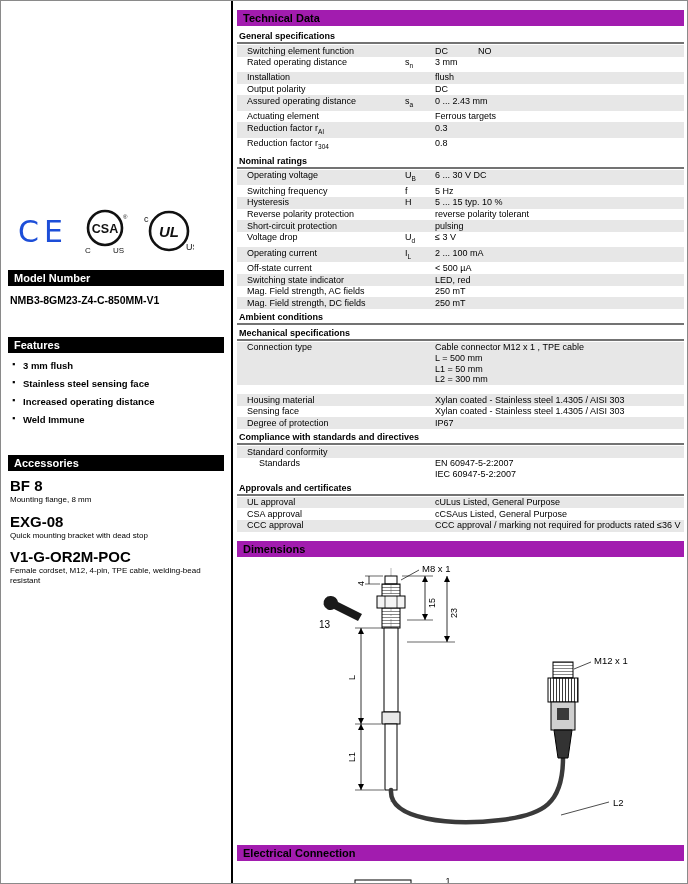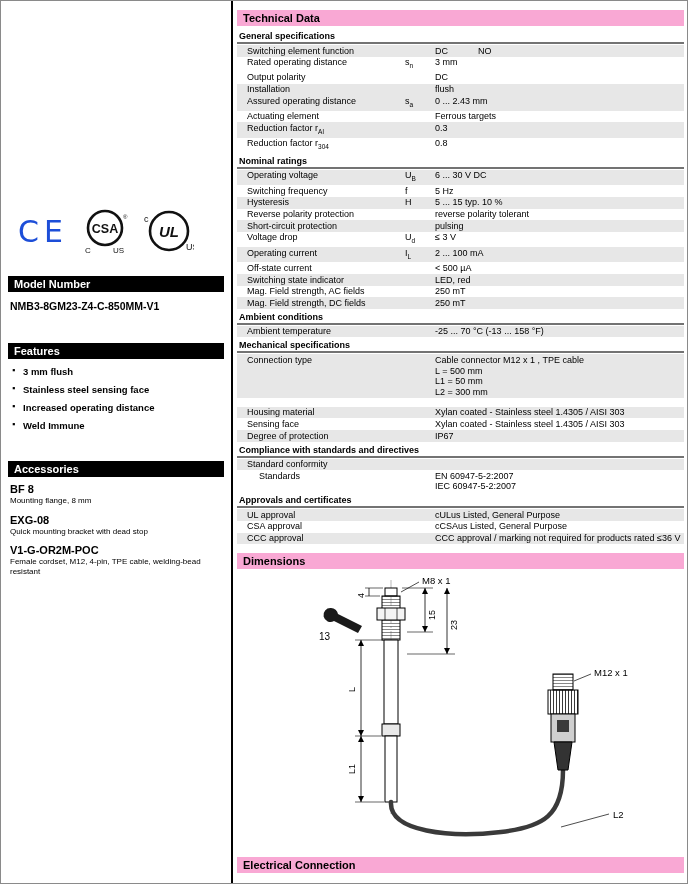--- a/index.html
+++ b/index.html
@@ -14,28 +14,28 @@
   .mark-svg text { font-family:"Liberation Sans",sans-serif; fill:#111; }
 
   .bar-black { background:#000; color:#fff; font-weight:bold; font-size:11px;
                padding:2px 6px; margin-top:21px; }
   .model-number { font-size:10.5px; font-weight:bold; padding:8px 2px 10px 2px; }
   .features-list { list-style:none; padding:7px 2px 2px 2px; }
   .features-list li { font-size:9.5px; font-weight:bold; margin:0 0 7px 0;
                       padding-left:13px; position:relative; }
   .features-list li::before { content:"▪"; position:absolute; left:2px; top:-1px; font-size:9px; }
   .accessory { margin:6px 2px 8px 2px; }
-  .acc-name { font-size:11px; font-weight:bold; }
+  .acc-name { font-size:15px; font-weight:bold; }
   .acc-desc { font-size:8px; line-height:9.5px; margin-top:1px; }
 
   .divider { position:absolute; left:230px; top:0; width:2px; height:100%; background:#000; }
 
   
   .right-col { position:absolute; left:236px; top:0; width:450px; height:100%; }
-  .bar-gray { background:#f9a8d4; color:#000; font-weight:bold; font-size:11px;
+  .bar-gray { background:#a21caf; color:#000; font-weight:bold; font-size:11px;
               padding:2px 6px; margin:9px 3px 5px 0; }
 
   .ttable { font-size:9px; line-height:10.6px; padding-right:3px; }
   .sec-h { font-weight:bold; font-size:9px; line-height:11px; border-bottom:2px solid #737373;
            margin:3px 0 1px 0; padding-left:2px; }
   .trow { display:flex; padding:0.5px 0; }
   .trow.shade { background:#e7e7e7; }
   .trow.spacer { height:9px; background:none; }
   .tlabel { width:168px; padding-left:10px; }
   .tlabel.ind { padding-left:22px; }
@@ -71,21 +71,21 @@
       </svg>
 
       <svg class="mark-svg" width="52" height="50" viewBox="0 0 52 50">
         <circle cx="27" cy="25" r="19" fill="none" stroke="#111" stroke-width="2.6"></circle>
         <text x="27" y="31" text-anchor="middle" font-size="15" font-weight="bold" font-style="italic">UL</text>
         <text x="2" y="16" font-size="9">c</text>
         <text x="44" y="44" font-size="9">US</text>
       </svg>
     </div>
 
-    <div class="bar-black" style="margin-top:20px">Model Number</div>
+    <div class="bar-black" style="margin-top:14px">Model Number</div>
     <div class="model-number">NMB3-8GM23-Z4-C-850MM-V1</div>
 
     <div class="bar-black">Features</div>
     <ul class="features-list">
       <li>3 mm flush</li>
       <li>Stainless steel sensing face</li>
       <li>Increased operating distance</li>
       <li>Weld Immune</li>
     </ul>
 
@@ -119,32 +119,32 @@
             <div>DC<span class="tval2">NO</span></div>
           </div>
         </div>
         <div class="trow">
           <div class="tlabel">Rated operating distance</div>
           <div class="tsym">s<sub>n</sub></div>
           <div class="tval">
             <div>3 mm</div>
           </div>
         </div>
+        <div class="trow shade">
+          <div class="tlabel">Installation</div>
+          <div class="tsym"></div>
+          <div class="tval">
+            <div>flush</div>
+          </div>
+        </div>
         <div class="trow">
           <div class="tlabel">Output polarity</div>
           <div class="tsym"></div>
           <div class="tval">
             <div>DC</div>
-          </div>
-        </div>
-        <div class="trow shade">
-          <div class="tlabel">Installation</div>
-          <div class="tsym"></div>
-          <div class="tval">
-            <div>flush</div>
           </div>
         </div>
         <div class="trow shade">
           <div class="tlabel">Assured operating distance</div>
           <div class="tsym">s<sub>a</sub></div>
           <div class="tval">
             <div>0 ... 2.43 mm</div>
           </div>
         </div>
         <div class="trow">
@@ -240,27 +240,20 @@
           </div>
         </div>
         <div class="trow shade">
           <div class="tlabel">Mag. Field strength, DC fields</div>
           <div class="tsym"></div>
           <div class="tval">
             <div>250 mT</div>
           </div>
         </div>
         <div class="sec-h">Ambient conditions</div>
-        <div class="trow shade">
-          <div class="tlabel">Ambient temperature</div>
-          <div class="tsym"></div>
-          <div class="tval">
-            <div>-25 ... 70 °C (-13 ... 158 °F)</div>
-          </div>
-        </div>
         <div class="sec-h">Mechanical specifications</div>
         <div class="trow shade">
           <div class="tlabel">Connection type</div>
           <div class="tsym"></div>
           <div class="tval">
             <div>Cable connector M12 x 1 , TPE cable</div>
             <div>L = 500 mm</div>
             <div>L1 = 50 mm</div>
             <div>L2 = 300 mm</div>
           </div>

